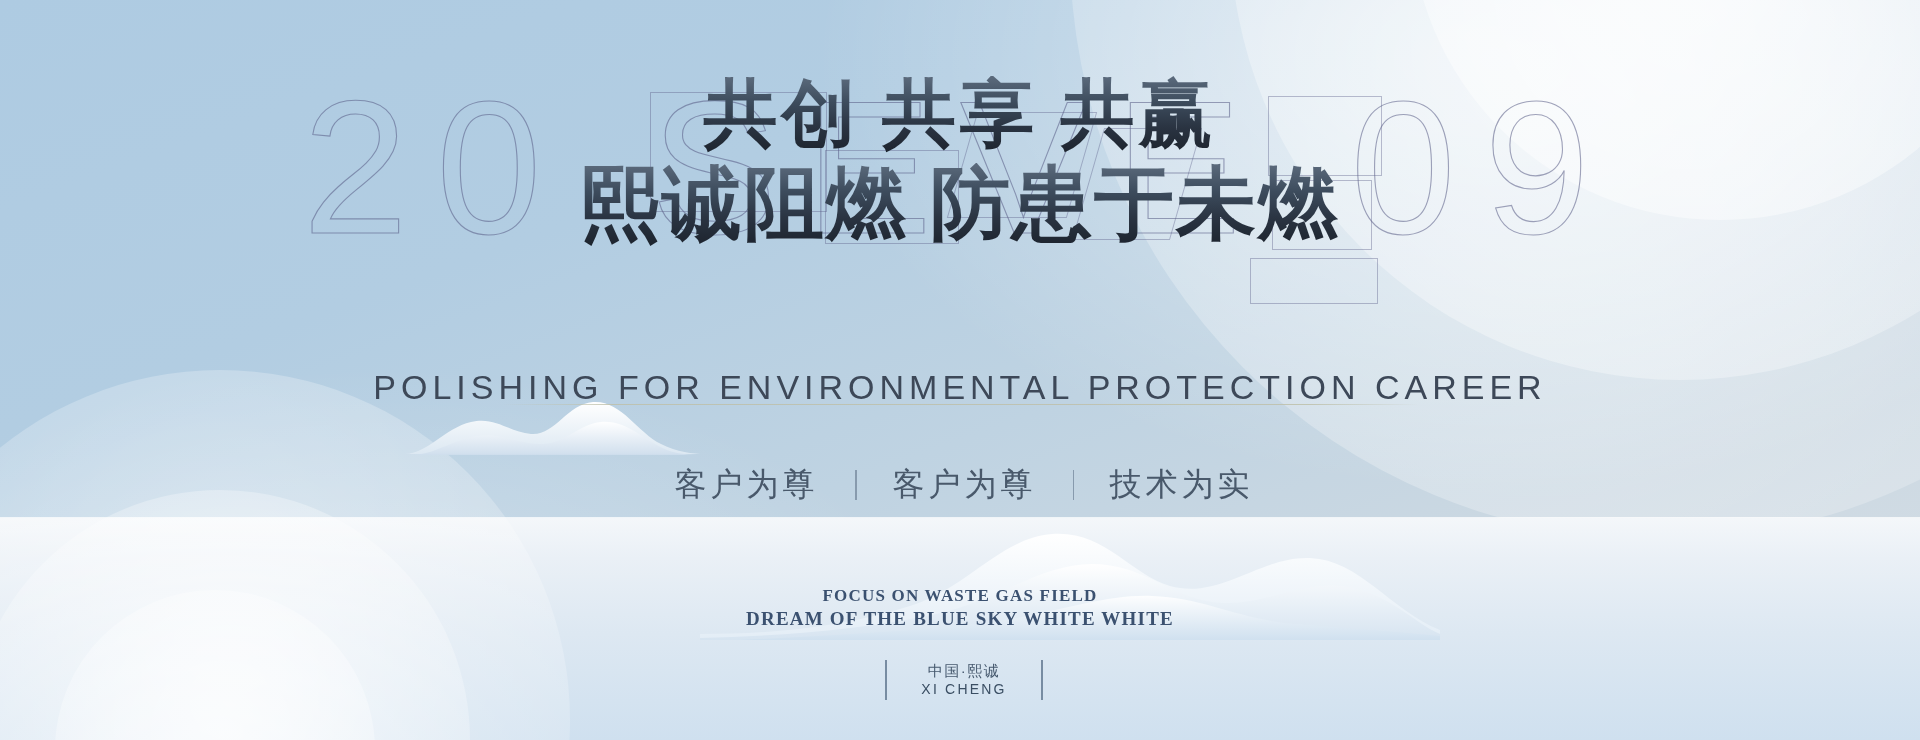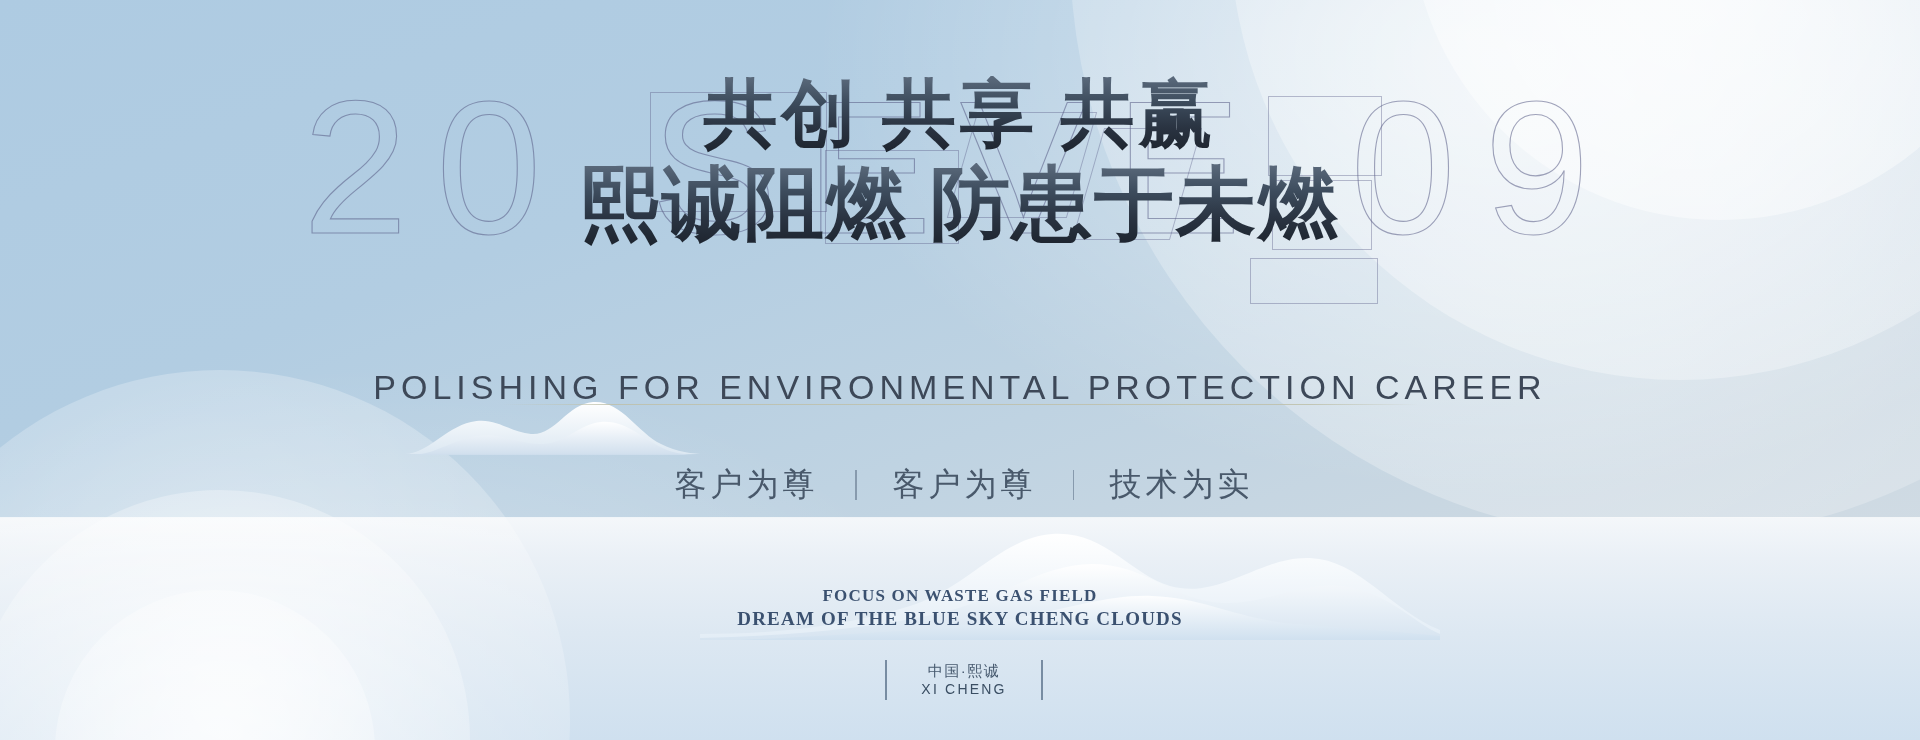--- a/index.html
+++ b/index.html
@@ -207,21 +207,21 @@
   <div class="phrases">
     <span class="phrase">客户为尊</span>
     <span class="phrase-sep"></span>
     <span class="phrase-sep"></span>
     <span class="phrase">客户为尊</span>
     <span class="phrase-sep"></span>
     <span class="phrase">技术为实</span>
   </div>
 
   <div class="serif-en se-1">FOCUS ON WASTE GAS FIELD</div>
-  <div class="serif-en se-2">DREAM OF THE BLUE SKY CHENG CLOUDS</div>
+  <div class="serif-en se-2">DREAM OF THE BLUE SKY WHITE WHITE</div>
 
   <div class="logo">
     <span class="logo-bar"></span>
     <span class="logo-text">
       <span class="logo-cn" style="display:block;">中国·熙诚</span>
       <span class="logo-en" style="display:block;">XI CHENG</span>
     </span>
     <span class="logo-bar"></span>
   </div>
 

